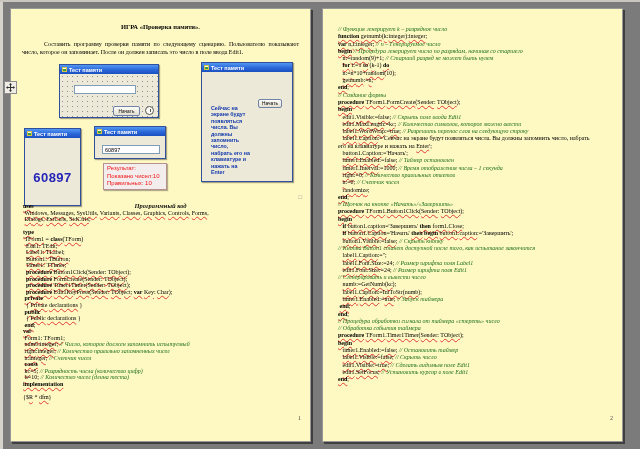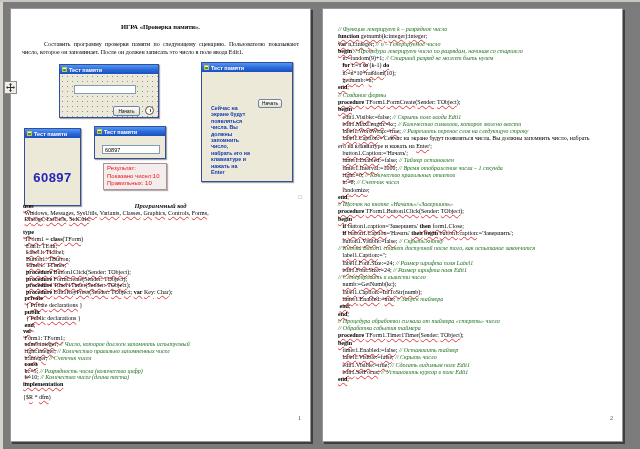--- a/index.html
+++ b/index.html
@@ -1,20 +1,20 @@
 <!DOCTYPE html>
 <html><head>
 <meta charset="utf-8">
 <style>
   *{margin:0;padding:0;box-sizing:border-box}
   html,body{width:640px;height:449px;overflow:hidden}
   body{background:#7b7b7b;font-family:"Liberation Serif",serif;position:relative}
   .win-edge-left{position:absolute;left:0;top:0;width:3px;height:100%;background:#d6d3cc}
   .win-edge-top{position:absolute;left:0;top:0;width:100%;height:2px;background:#c9c6bf}
-  .page{position:absolute;top:8px;width:301px;height:434px;background:#ffffff;border:1px solid #989898;box-shadow:2px 2px 0 #3f3f3f}
+  .page{position:absolute;top:8px;width:301px;height:434px;background:#fef9c3;border:1px solid #989898;box-shadow:2px 2px 0 #3f3f3f}
   .page-1{left:10px}
   .page-2{left:322px}
 
   .doc-title{position:absolute;top:14px;left:0;width:100%;text-align:center;font-size:6.5px;font-weight:bold;color:#000}
   .intro{position:absolute;top:32px;left:11px;right:11px;font-size:6px;line-height:7.5px;text-align:justify;text-indent:22px;color:#000}
 
   .shots{position:absolute;top:49px;left:0;width:100%;height:138px}
   .xpform{position:absolute;border:1px solid #30509c;background:#ECE9D8;box-shadow:1px 1px 1px rgba(0,0,0,.35)}
   .tbar{height:9px;display:flex;align-items:center;gap:2px;padding:0 2px;
         background:linear-gradient(180deg,#5398f2 0%,#2a67d8 55%,#1b4fc0 100%)}

